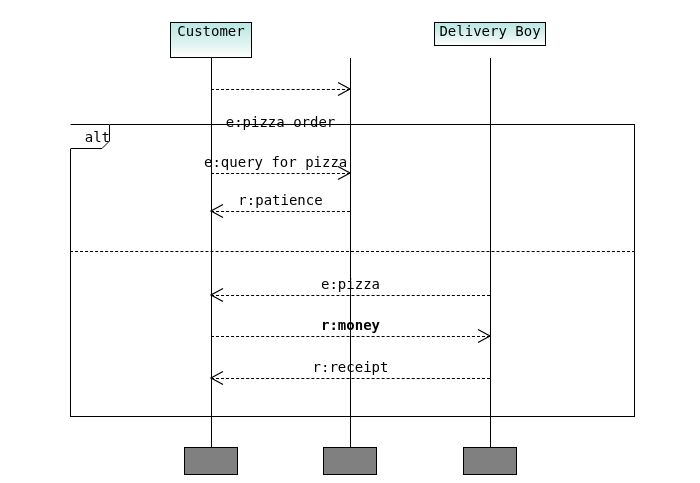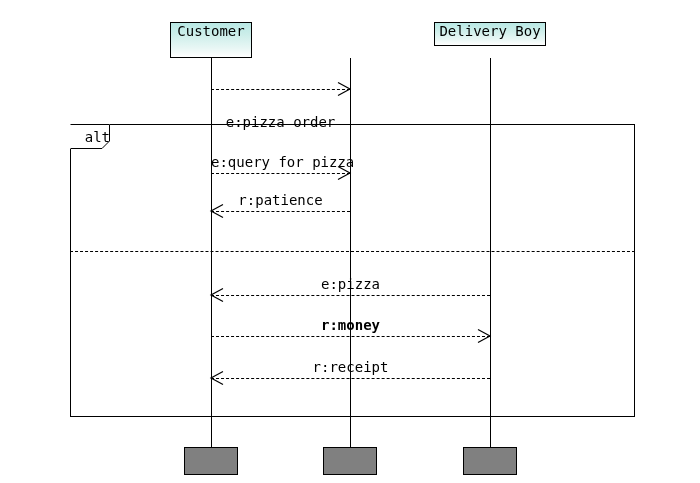--- a/index.html
+++ b/index.html
@@ -130,21 +130,21 @@
     <div class="termination" style="left: 463px; top: 447px; width: 54px; height: 28px;"></div>
     <div class="message" style="left: 211px; top: 89px; width: 139px;"></div>
     <svg class="arrowhead" viewBox="0 0 14 14" style="left: 337px; top: 82px;">
       <path d="M1,0.5 L13,7 L1,13.5" fill="none" stroke="#000000" stroke-width="1.2"></path>
     </svg>
     <div class="message-label" style="left: 211px; width: 139px; top: 70px; margin-top: 44px;">e:pizza order</div>
     <div class="message" style="left: 211px; top: 173px; width: 139px;"></div>
     <svg class="arrowhead" viewBox="0 0 14 14" style="left: 337px; top: 166px;">
       <path d="M1,0.5 L13,7 L1,13.5" fill="none" stroke="#000000" stroke-width="1.2"></path>
     </svg>
-    <div class="message-label" style="left: 211px; width: 139px; top: 154px;">e:query for pizza</div>
+    <div class="message-label" style="left: 204px; width: 139px; top: 154px;">e:query for pizza</div>
     <div class="message" style="left: 211px; top: 211px; width: 139px;"></div>
     <svg class="arrowhead" viewBox="0 0 14 14" style="left: 210px; top: 204px;">
       <path d="M13,0.5 L1,7 L13,13.5" fill="none" stroke="#000000" stroke-width="1.2"></path>
     </svg>
     <div class="message-label" style="left: 211px; width: 139px; top: 192px;">r:patience</div>
     <div class="message" style="left: 211px; top: 295px; width: 279px;"></div>
     <svg class="arrowhead" viewBox="0 0 14 14" style="left: 210px; top: 288px;">
       <path d="M13,0.5 L1,7 L13,13.5" fill="none" stroke="#000000" stroke-width="1.2"></path>
     </svg>
     <div class="message-label" style="left: 211px; width: 279px; top: 276px;">e:pizza</div>

